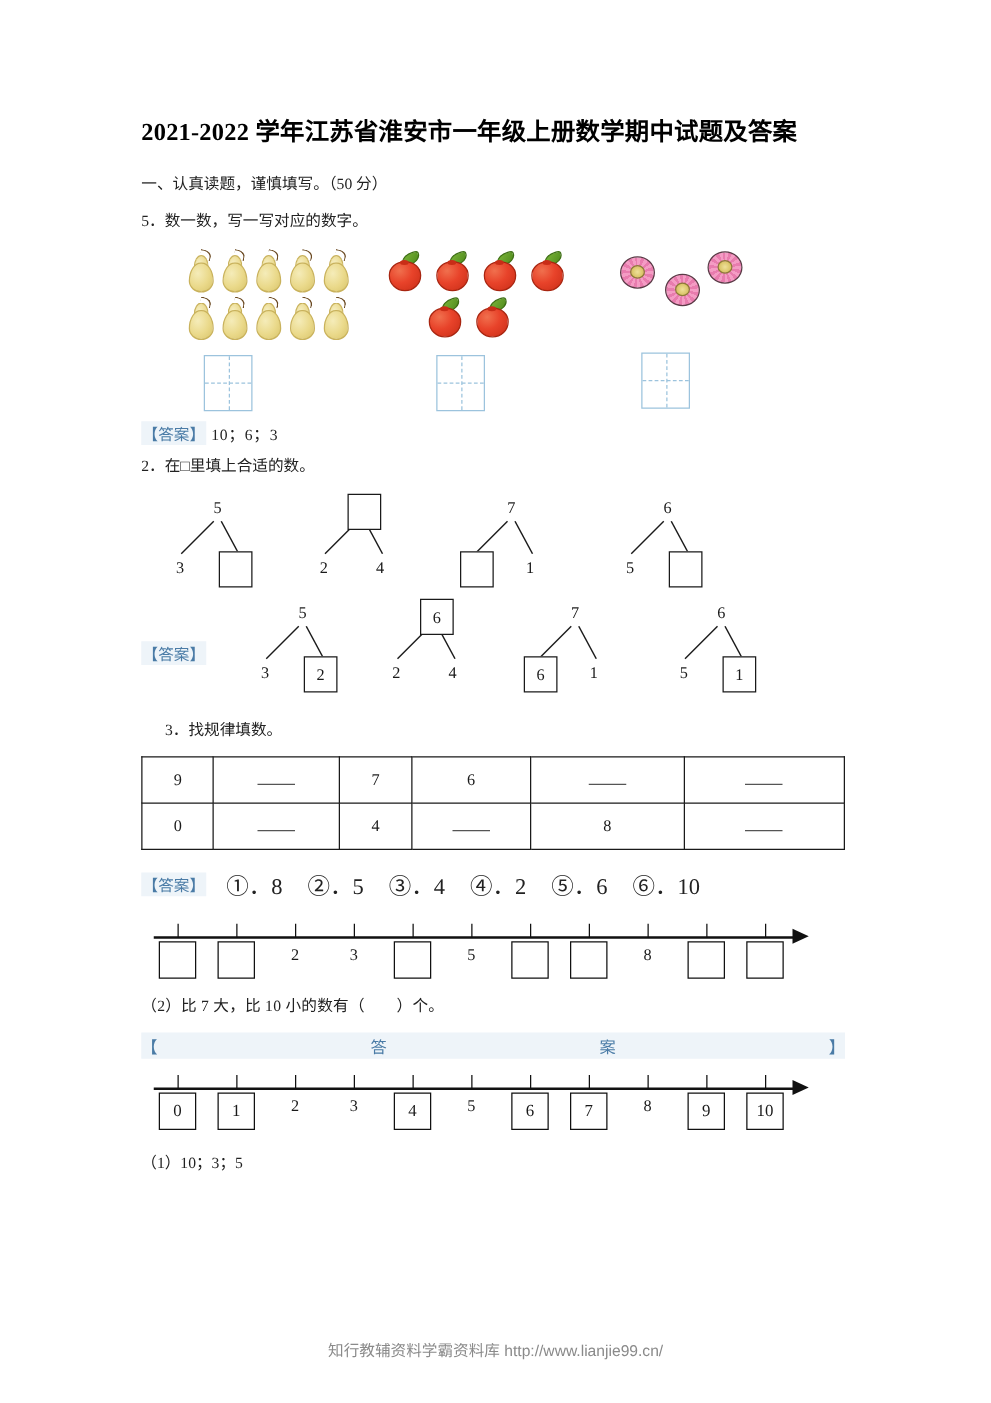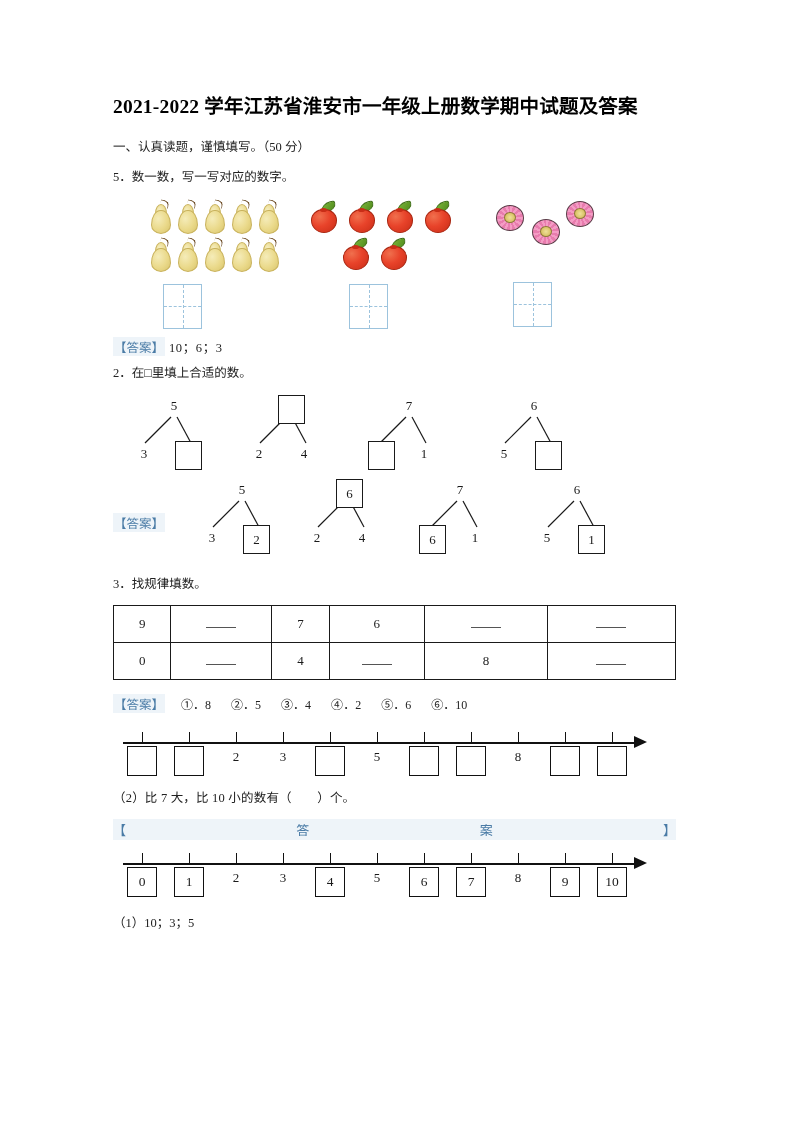--- a/index.html
+++ b/index.html
@@ -233,21 +233,21 @@
     font-size: 13px;
     color: #1a1a1a;
   }
   .blank-line {
     display: inline-block;
     width: 30px;
     border-bottom: 1.1px solid #555;
     height: 9px;
   }
   .ans-items { display: flex; gap: 20px; margin-left: 16px; }
-  .ans-item { font-size: 12px; white-space: nowrap; }
+  .ans-item { font-size: 18px; white-space: nowrap; }
 
   
   .numline {
     position: relative;
     height: 58px;
     margin: 12px 0 2px 0;
     width: 563px;
   }
   .numline .axis {
     position: absolute;
@@ -531,21 +531,21 @@
               <line x1="38" y1="18" x2="12" y2="44" stroke="#1a1a1a" stroke-width="1.2"></line>
               <line x1="44" y1="18" x2="58" y2="44" stroke="#1a1a1a" stroke-width="1.2"></line>
             </svg>
             <div class="node top">6</div>
             <div class="node left">5</div>
             <div class="boxnode box-right">1</div>
           </div>
         </div>
     </div>
 
-    <div class="q-head" style="margin-top:14px;">3．找规律填数。</div>
+    <div class="q-head" style="margin-top:14px;margin-left:19px;">3．找规律填数。</div>
 
     <table class="pattern">
       <tbody id="q3-body">
           <tr>
             <td style="width: 10%;">9</td>
             <td style="width: 18%;"><span class="blank-line"></span></td>
             <td style="width: 10%;">7</td>
             <td style="width: 17%;">6</td>
             <td style="width: 22%;"><span class="blank-line"></span></td>
             <td style="width: 23%;"><span class="blank-line"></span></td>
@@ -678,13 +678,14 @@
         <div class="tick" style="left: 499px;"></div>
         <div class="slot" style="left: 482px;">
           <div class="nbox">10</div>
         </div>
       </div>
 
     <div class="ans-final" style="margin-top:6px;">（1）10；3；5</div>
 
   </div>
 
+  <div class="footer">知行教辅资料学霸资料库 http://www.lianjie99.cn/</div>
 </div>
 
 </body></html>

